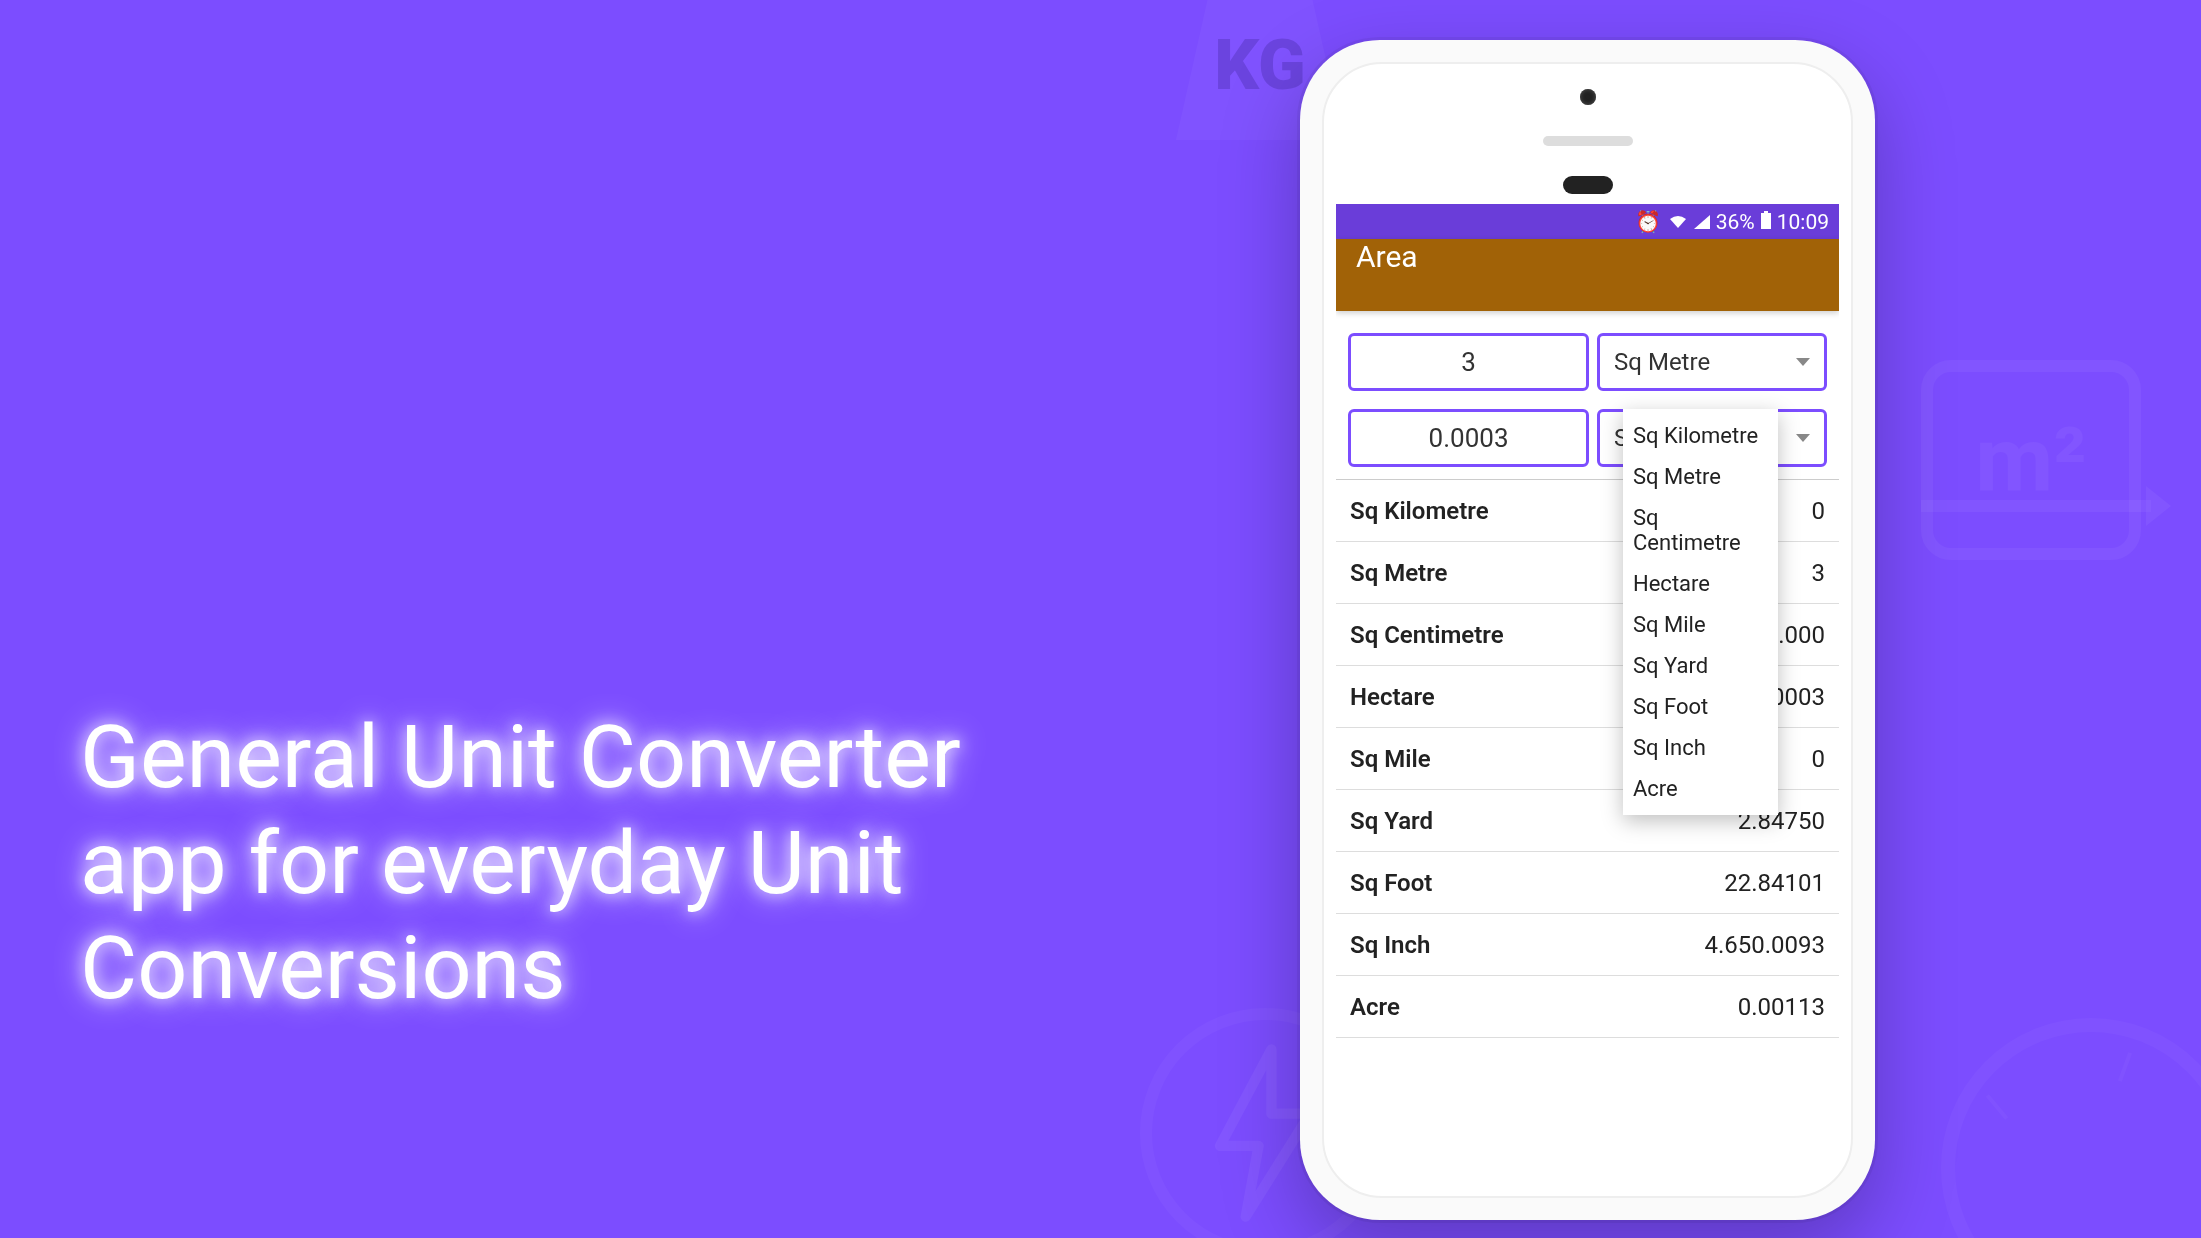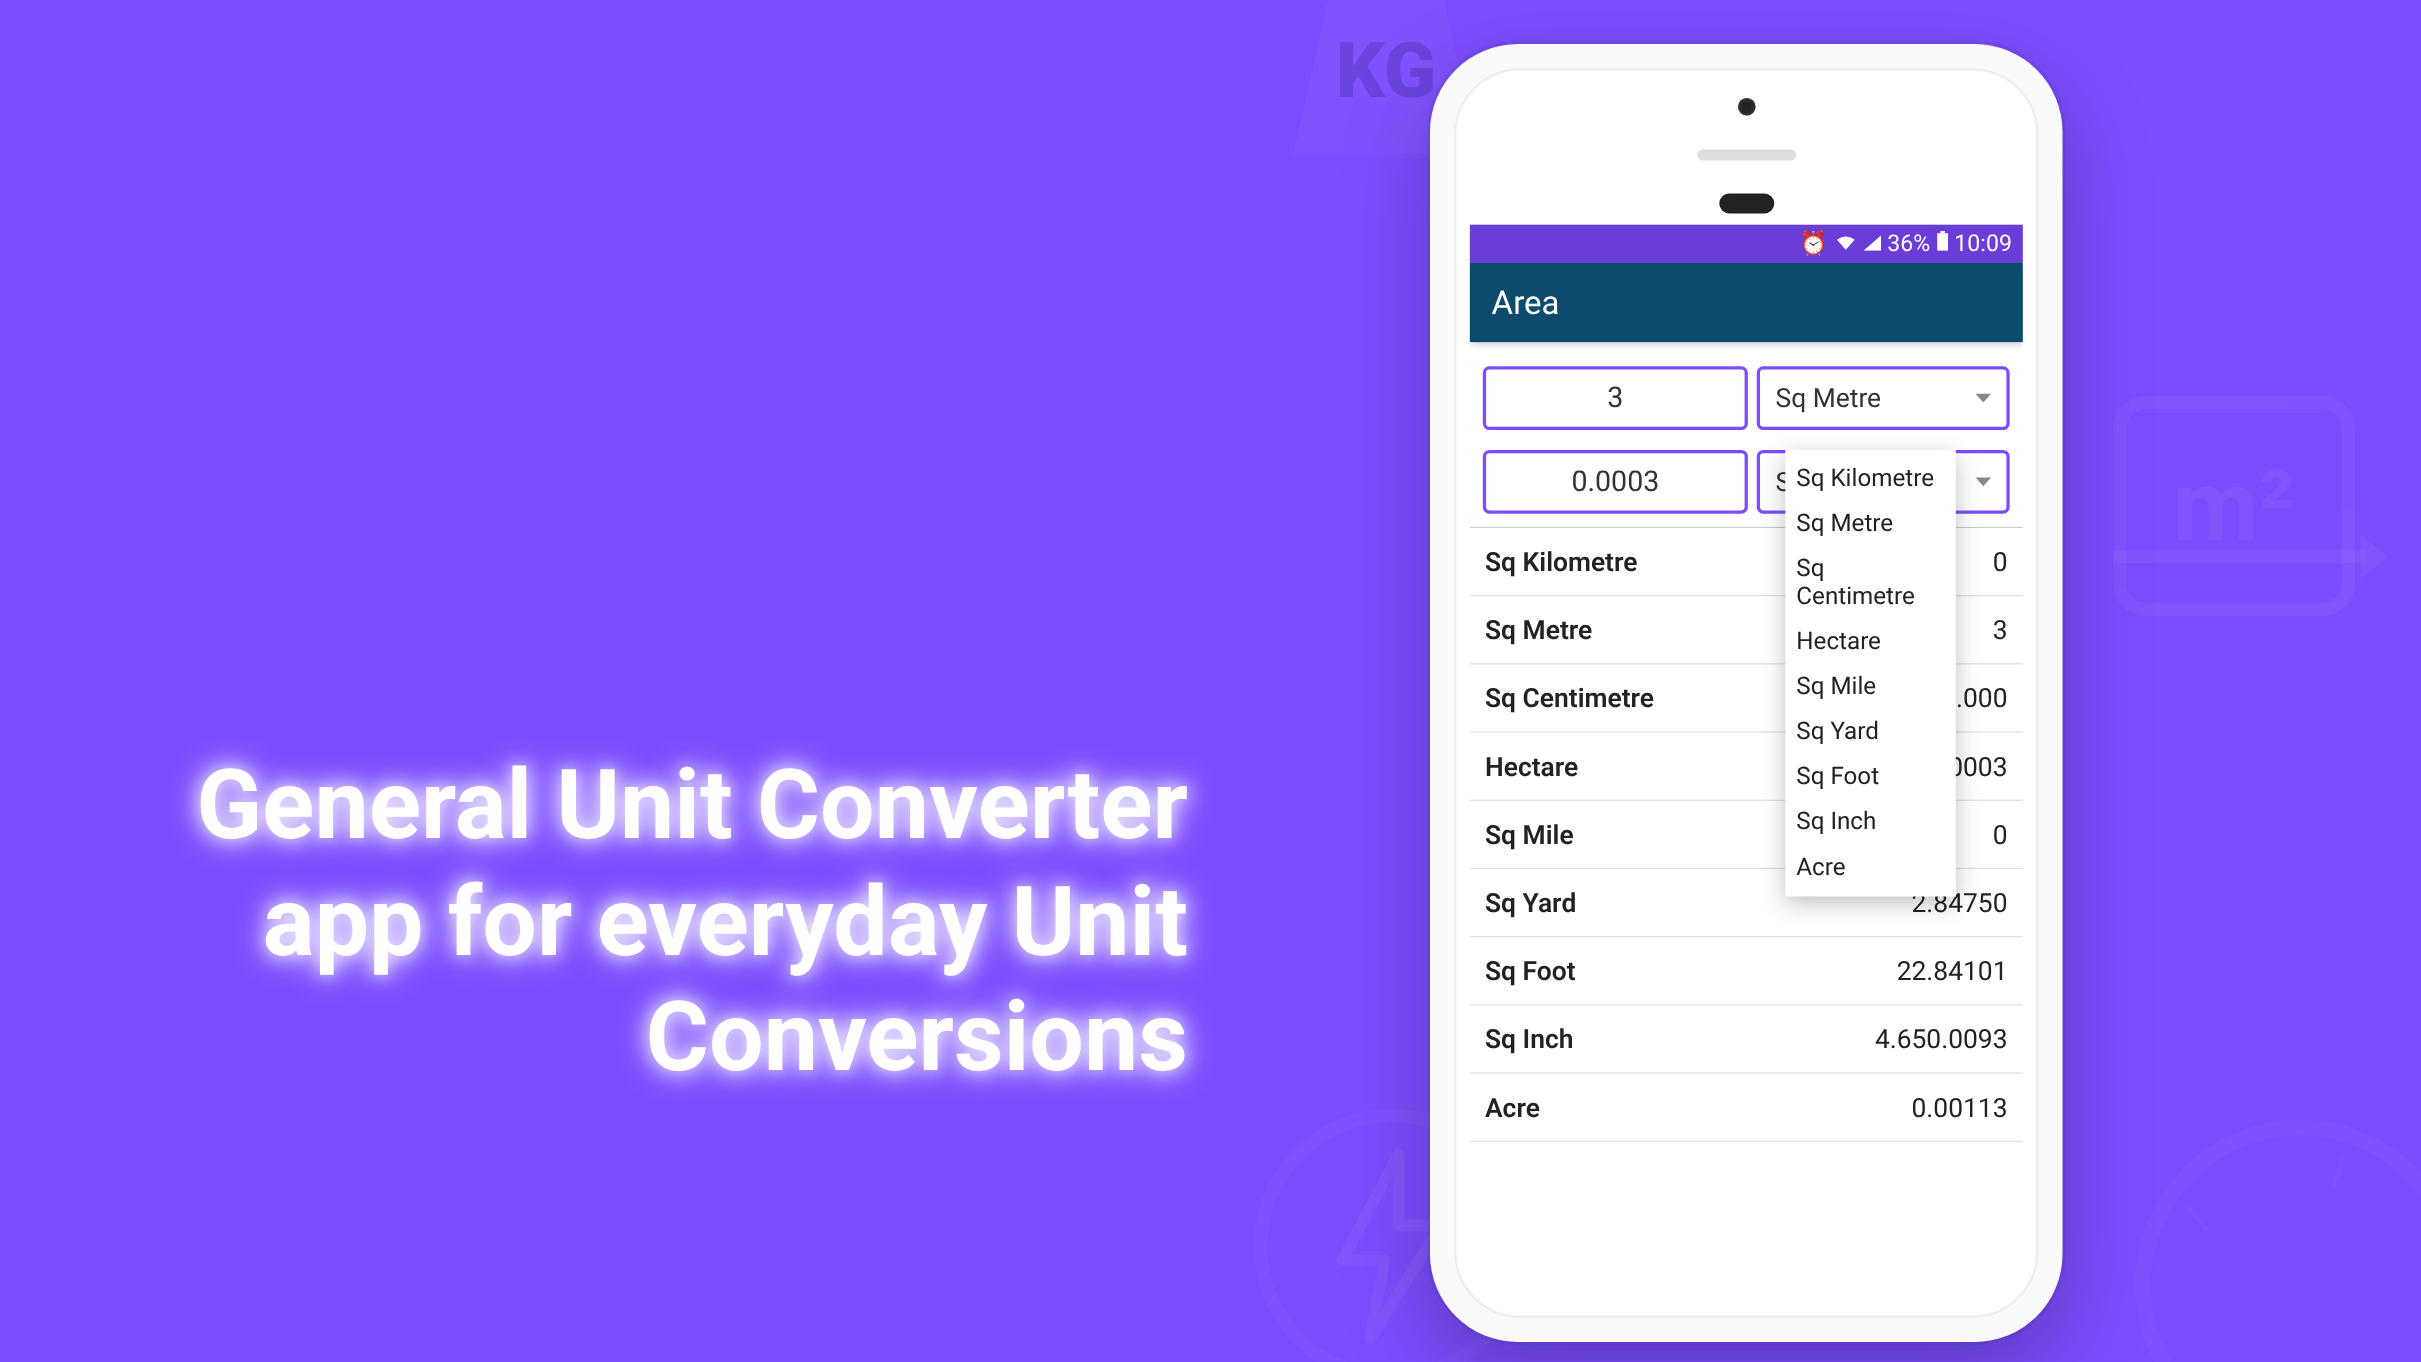--- a/index.html
+++ b/index.html
@@ -44,22 +44,22 @@
   right: -40px; bottom: -80px; width: 300px; height: 300px;
   border: 14px solid rgba(255,255,255,0.2); border-radius: 50%;
 }
 .gauge::before, .gauge::after {
   content: ''; position: absolute; background: rgba(255,255,255,0.2);
 }
 .gauge::before { left: 40px; top: 60px; width: 4px; height: 30px; transform: rotate(-40deg); }
 .gauge::after { right: 100px; top: 20px; width: 4px; height: 30px; transform: rotate(20deg); }
 
 .headline {
-  position: absolute; left: 80px; top: 680px; width: 1000px;
-  font-size: 88px; font-weight: 700; color: #fff; text-align: right;
+  position: absolute; left: 80px; top: 704px; width: 1000px;
+  font-size: 88px; font-weight: 400; color: #fff; text-align: left;
   text-shadow: 0 0 30px rgba(255,255,255,0.9), 0 0 15px rgba(255,255,255,0.8);
   line-height: 1.2;
 }
 
 .phone {
   position: absolute; left: 1300px; top: 40px; width: 575px; height: 1180px;
   background: #fafafa; border-radius: 80px;
   box-shadow: 0 0 0 3px rgba(0,0,0,0.05), 0 30px 80px rgba(0,0,0,0.25);
   padding: 22px;
 }
@@ -84,22 +84,22 @@
   position: absolute; left: 12px; right: 12px; top: 140px; bottom: 140px;
   background: #fff; overflow: hidden;
 }
 .status-bar {
   height: 35px; background: #6a3dd9; color: #fff;
   display: flex; align-items: center; justify-content: flex-end;
   padding: 0 10px; font-size: 21px; gap: 6px;
 }
 .status-icons { display: flex; align-items: center; gap: 7px; }
 .app-bar {
-  height: 72px; background: #0c4a6e; color: #fff;
-  display: flex; align-items: center; padding: 0 20px;
+  height: 72px; background: #a16207; color: #fff;
+  display: flex; align-items: flex-start; padding: 0 20px;
   font-size: 30px; font-weight: 400;
   box-shadow: 0 2px 6px rgba(0,0,0,0.2);
 }
 .input-section { padding: 22px 12px 12px; display: flex; flex-direction: column; gap: 18px; }
 .input-row { display: flex; gap: 8px; }
 .value-input {
   flex: 1.2; border: 3px solid #7c4dff; border-radius: 6px; height: 58px;
   display: flex; align-items: center; justify-content: center;
   font-size: 26px; color: #333;
 }

